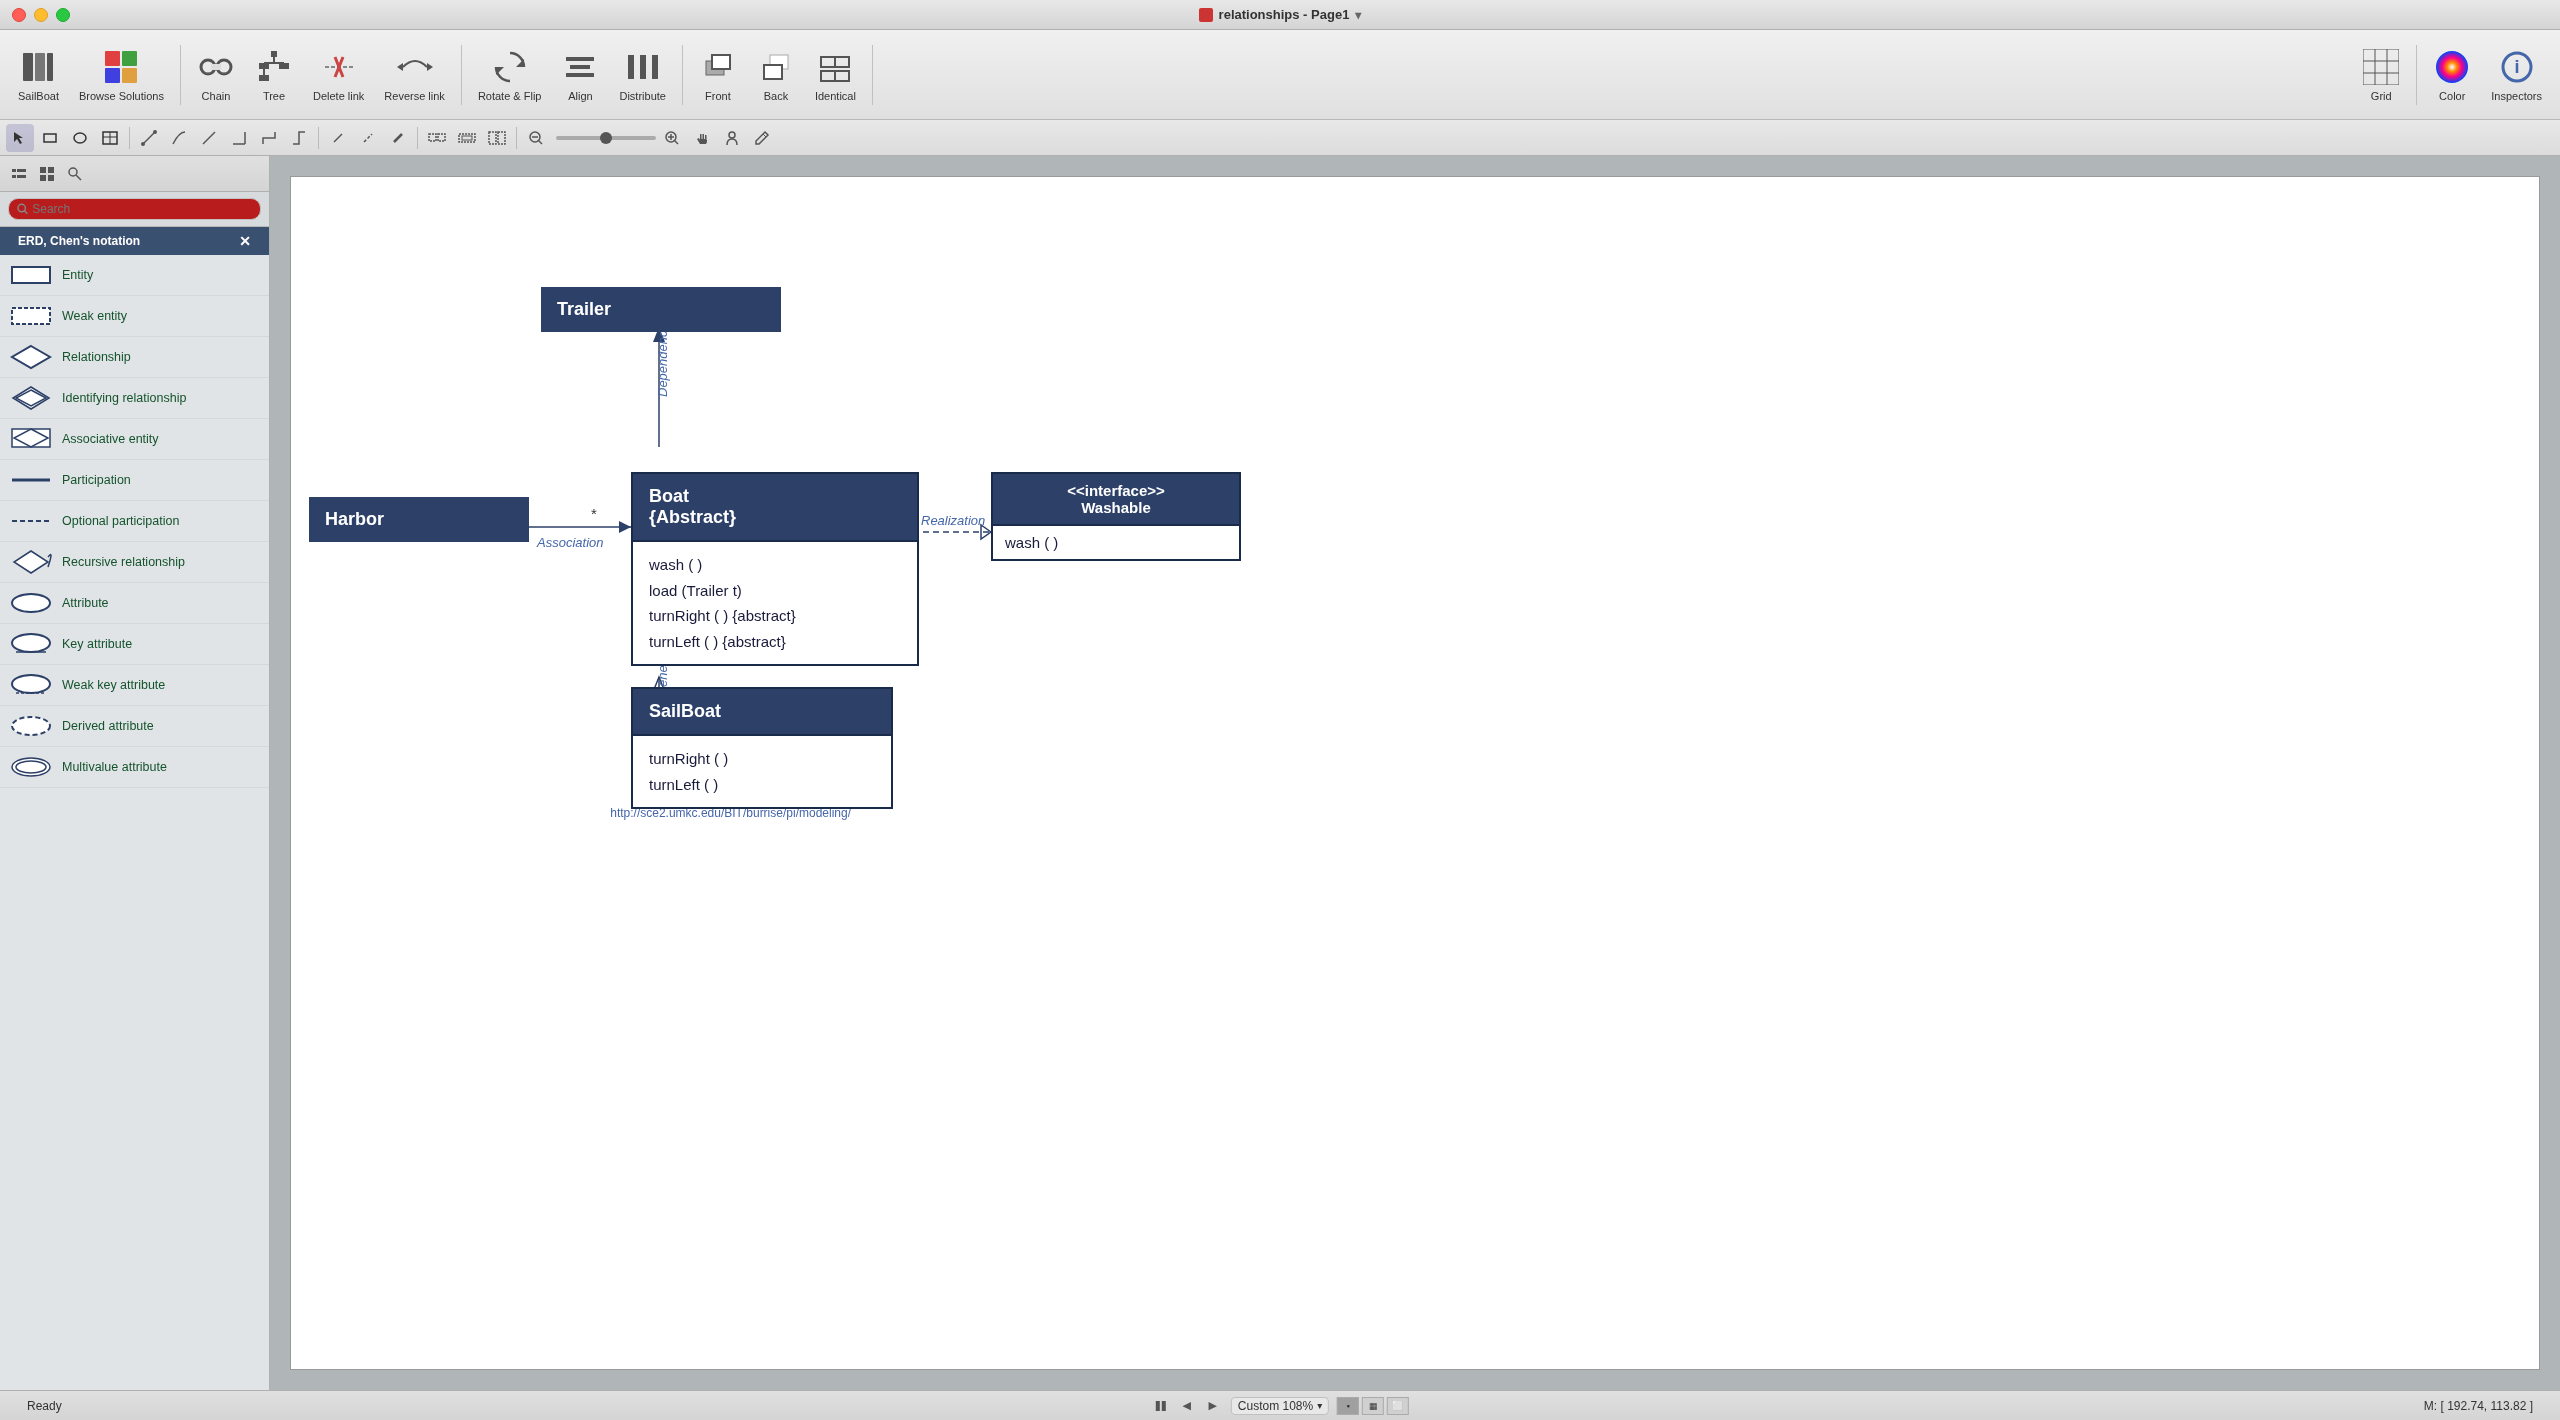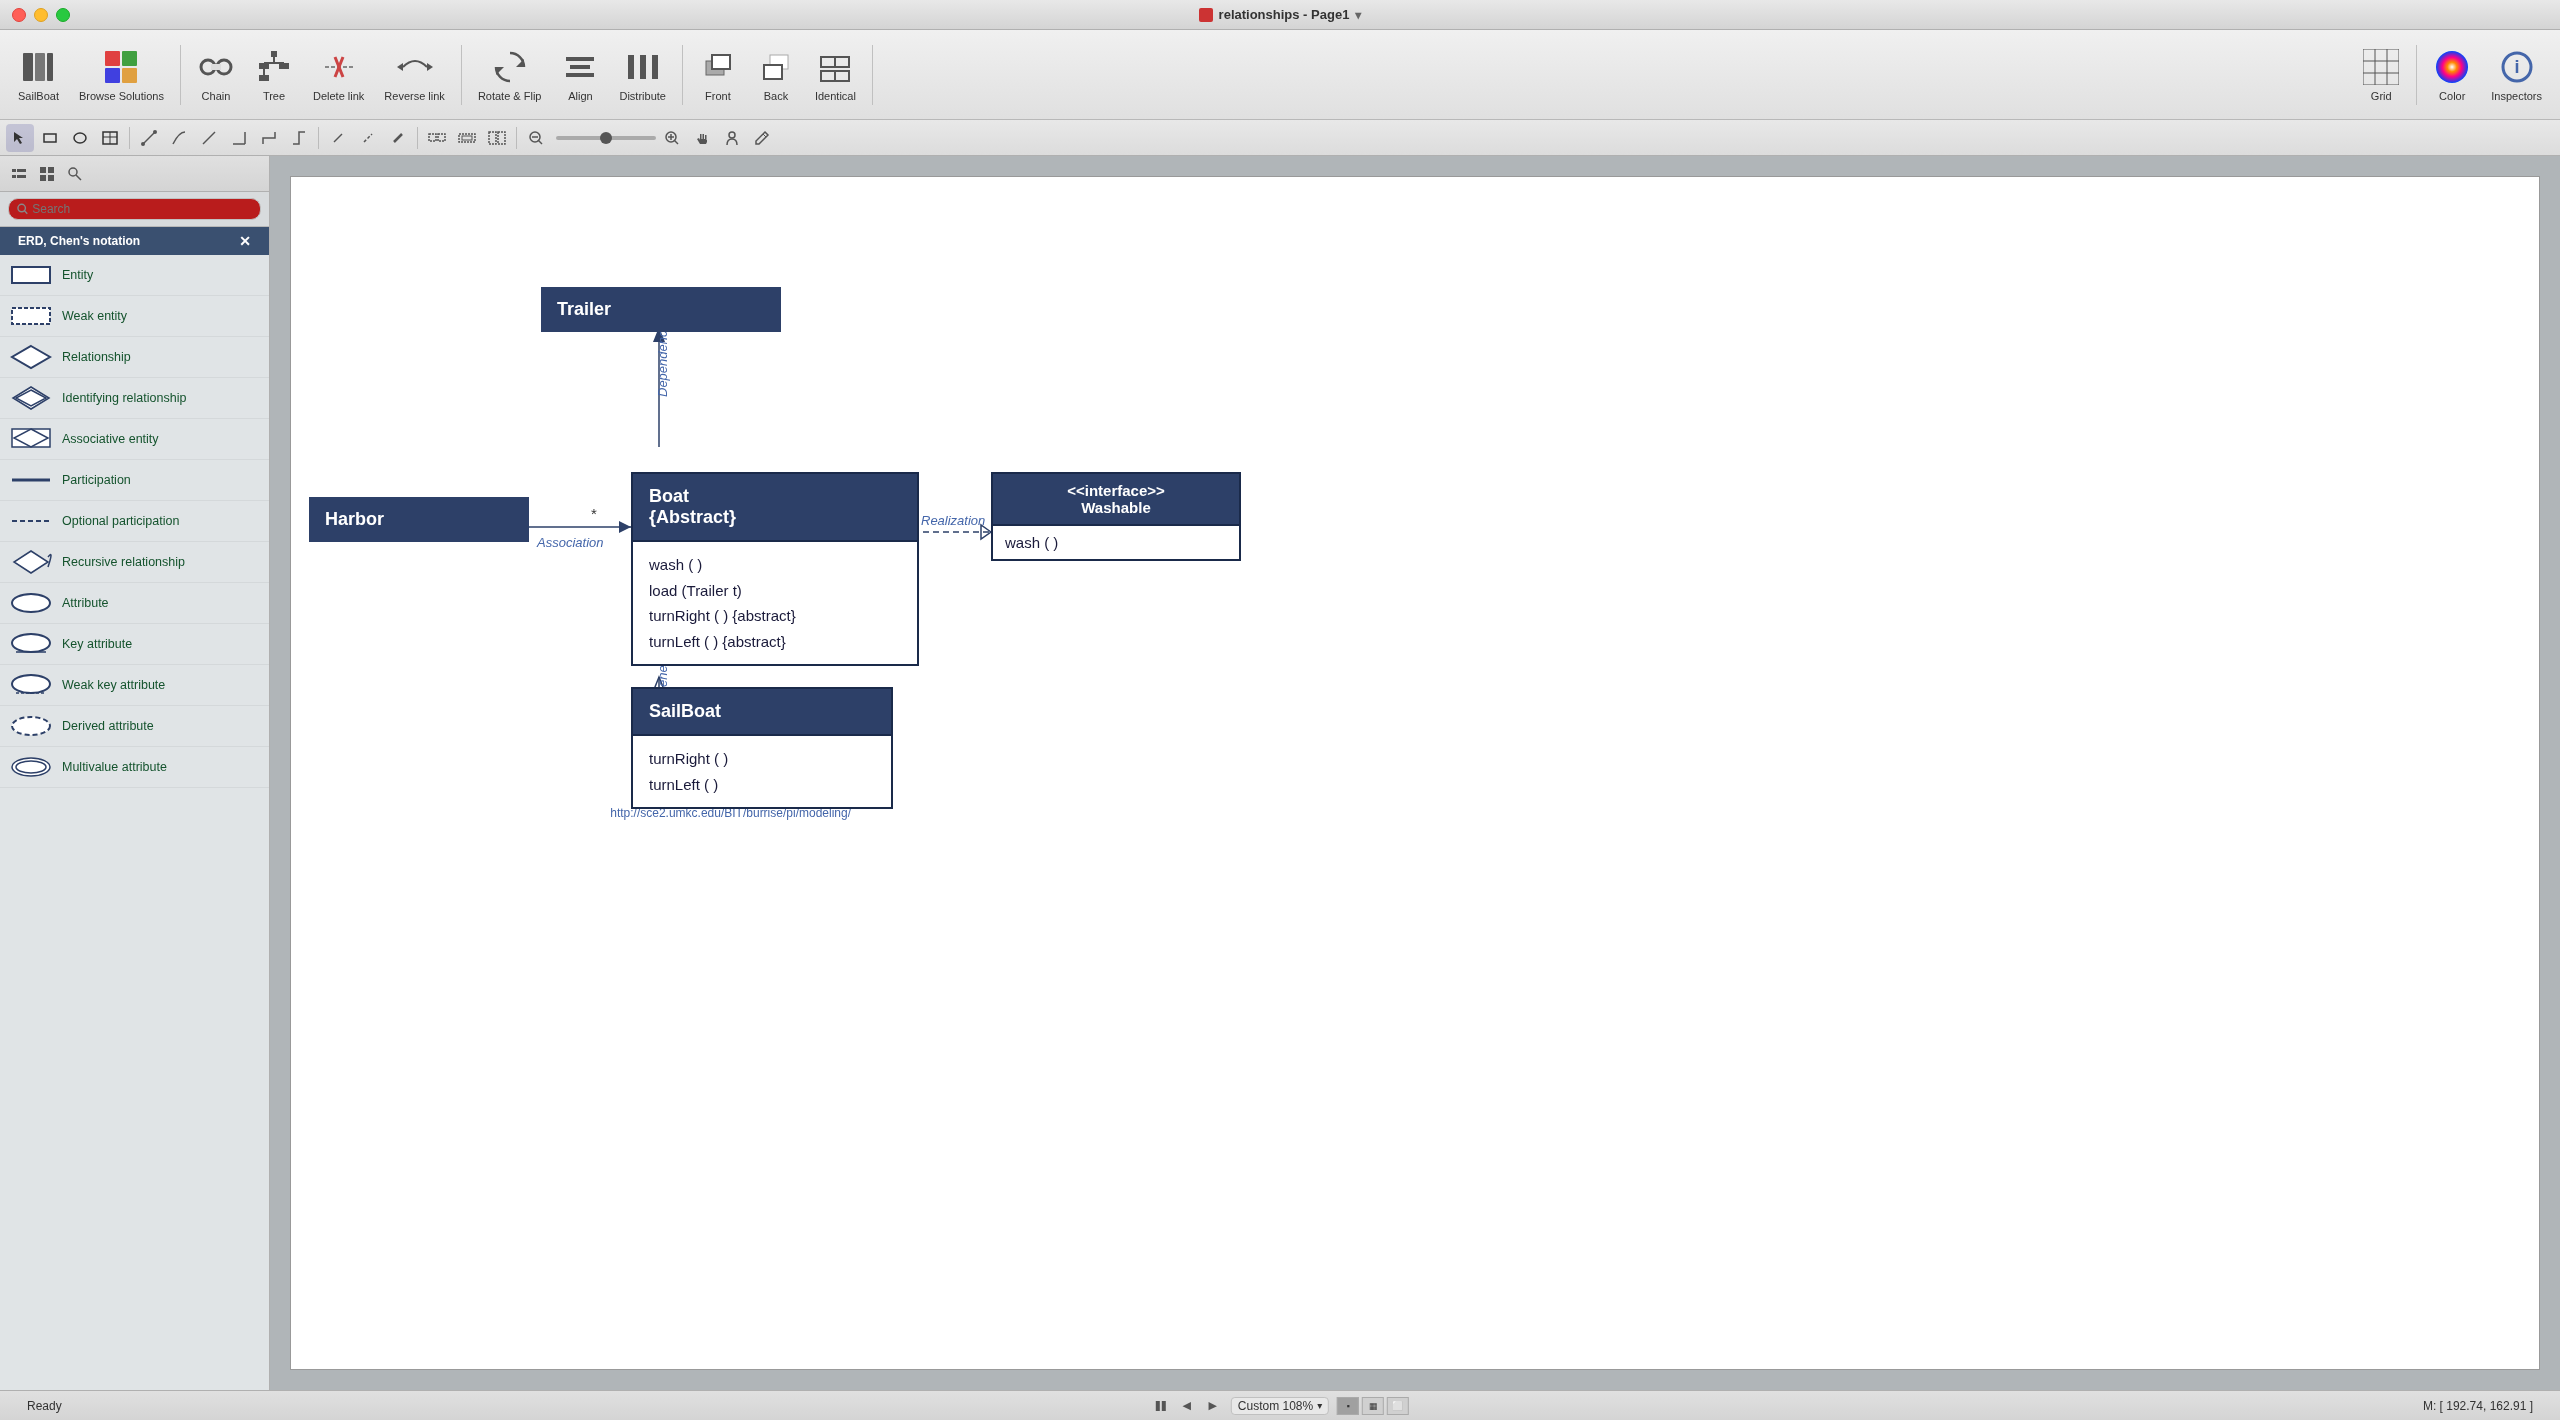--- a/index.html
+++ b/index.html
@@ -879,14 +879,14 @@
       <span>Custom 108%</span>
       <span style="font-size:10px;cursor:pointer;">▾</span>
     </div>
 
     <div class="view-buttons">
       <div class="view-btn active">▪</div>
       <div class="view-btn">▦</div>
       <div class="view-btn">⬜</div>
     </div>
   </div>
-  <span>M: [ 192.74, 162.91 ]</span>
+  <span>M: [ 192.74, 113.82 ]</span>
 </div>
 
 </body></html>

